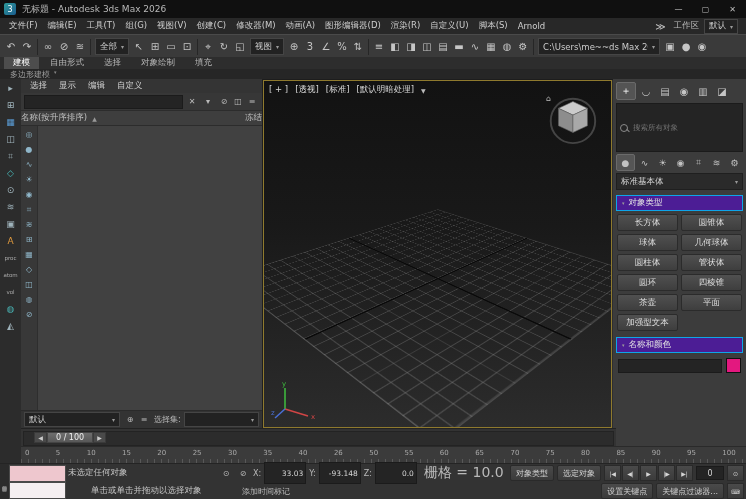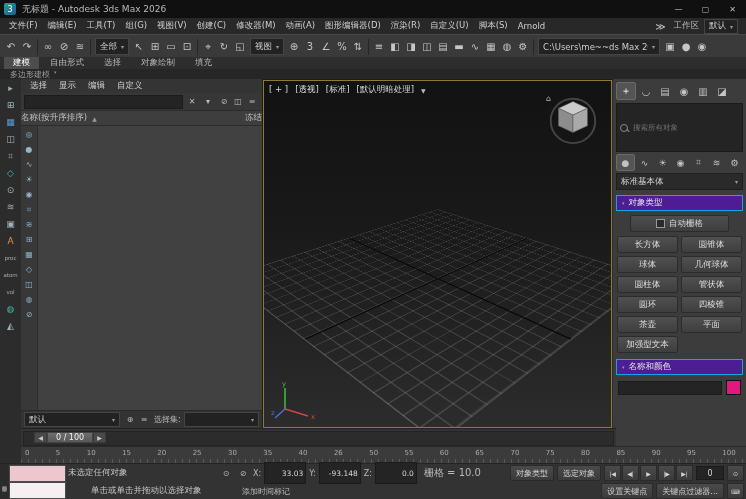--- a/index.html
+++ b/index.html
@@ -104,21 +104,21 @@
   
   .statusbar{position:absolute;left:0;top:463px;right:0;height:36px;background:#333;border-top:1px solid #242424;}
   .mini-label{position:absolute;left:0;top:0;width:9px;height:36px;background:#2b2b2b;color:#8a8a8a;font-size:5px;writing-mode:vertical-rl;display:flex;align-items:center;justify-content:center;}
   .listener1{position:absolute;left:9px;top:1px;width:55px;height:15px;background:#eec7ce;border:1px solid #4a4a4a;}
   .listener2{position:absolute;left:9px;top:18px;width:55px;height:15px;background:#f5eff1;border:1px solid #4a4a4a;}
   .sb-row{position:absolute;left:68px;right:2px;height:18px;display:flex;align-items:center;gap:3px;}
   .sb-row1{top:0;} .sb-row2{top:18px;margin-left:23px;}
   .prompt{font-size:8.5px;color:#c4c4c4;width:148px;white-space:nowrap;overflow:hidden;}
   .coordlabel{font-size:8px;color:#b9b9b9;}
   .coordfield{width:36px;height:12px;background:#242424;border:1px solid #1b1b1b;font-size:7.5px;color:#d5d5d5;display:flex;align-items:center;justify-content:flex-end;padding:4px 2px;}
-  .gridlabel{font-size:10px;color:#b9b9b9;margin-left:4px;white-space:nowrap;}
+  .gridlabel{font-size:14px;color:#b9b9b9;margin-left:4px;white-space:nowrap;}
   .sbtn2{height:14px;background:linear-gradient(#4a4a4a,#3b3b3b);border:1px solid #2a2a2a;border-radius:2px;display:flex;align-items:center;justify-content:center;padding:0 5px;font-size:8px;color:#d5d5d5;white-space:nowrap;}
   .pbtn{width:15px;height:14px;background:linear-gradient(#4a4a4a,#3b3b3b);border:1px solid #2a2a2a;display:flex;align-items:center;justify-content:center;font-size:6px;color:#d5d5d5;}
   .framefield{width:26px;height:12px;background:#242424;border:1px solid #1b1b1b;font-size:8px;color:#d5d5d5;display:flex;align-items:center;justify-content:center;}
   .right{margin-left:auto;}
   .tagtext{font-size:8px;color:#b9b9b9;white-space:nowrap;}
 </style>
 </head>
 <body>
 
 <div class="app">
@@ -369,24 +369,20 @@
         <span class="cp-cat">≋</span>
         <span class="cp-cat">⚙</span>
       </div>
     <div class="cp-dd">
       <span>标准基本体</span>
       <span class="arr" style="font-size:6px;color:#999;">▾</span>
     </div>
     <div class="roll">
       <span class="rarr">▾</span>
       <span>对象类型</span>
-    </div>
-    <div class="autogrid">
-      <span class="agbox"></span>
-      <span>自动栅格</span>
     </div>
     <div class="objgrid">
 
     <span class="objbtn">长方体</span>
         <span class="objbtn">圆锥体</span>
         <span class="objbtn">球体</span>
         <span class="objbtn">几何球体</span>
         <span class="objbtn">圆柱体</span>
         <span class="objbtn">管状体</span>
         <span class="objbtn">圆环</span>

